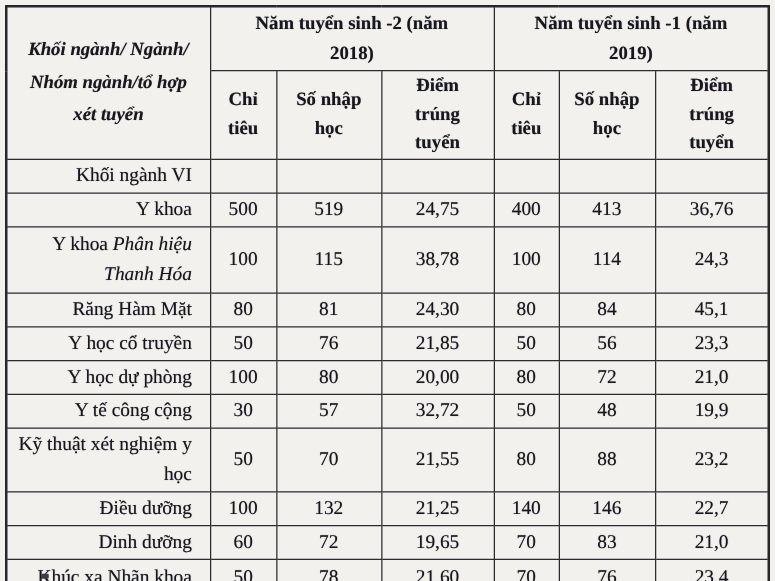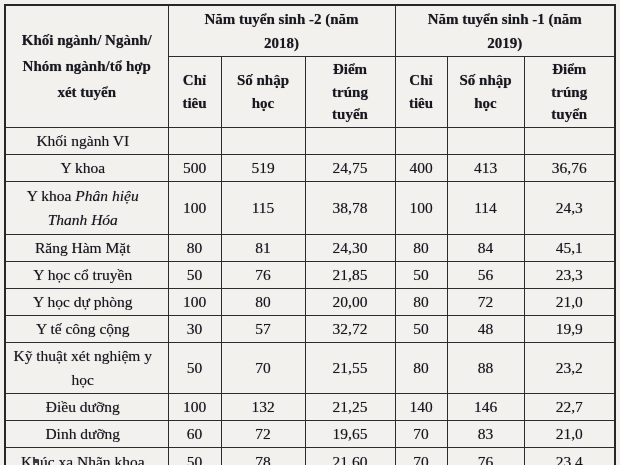--- a/index.html
+++ b/index.html
@@ -27,26 +27,26 @@
     padding: 1px 4px;
     vertical-align: middle;
     text-shadow: 0 0 0.7px rgba(23,23,31,0.55);
   }
   th {
     font-weight: bold;
     text-align: center;
     font-size: 15px;
     line-height: 1.5;
   }
-  th.name-head { line-height: 1.75; padding: 18px 8px; }
+  th.name-head { line-height: 1.75; padding: 18px 8px; font-style: italic; }
   th.group-head { line-height: 1.6; }
   td { font-size: 15.5px; }
   td.num { text-align: center; }
   td.name {
-    text-align: center;
+    text-align: right;
     padding-left: 6px;
     padding-right: 14px;
     line-height: 1.55;
   }
   .it { font-style: italic; }
   .line { display: block; text-align: center; }
   .fragment {
     position: absolute;
     left: 33px;
     top: 459px;

